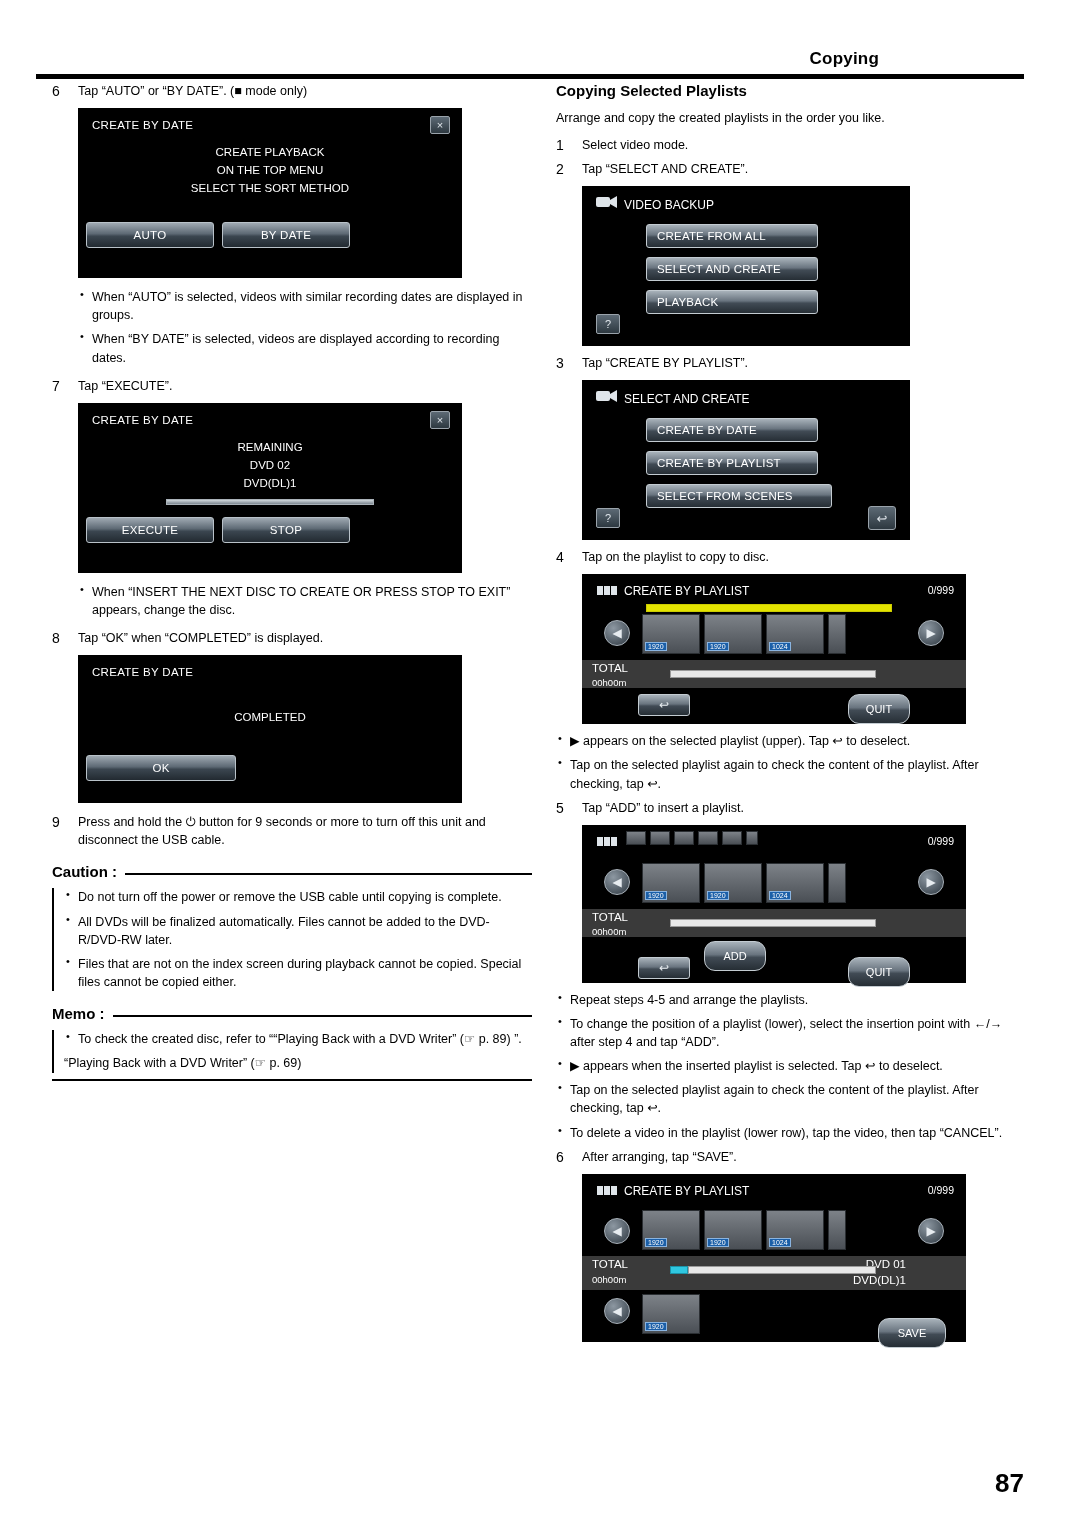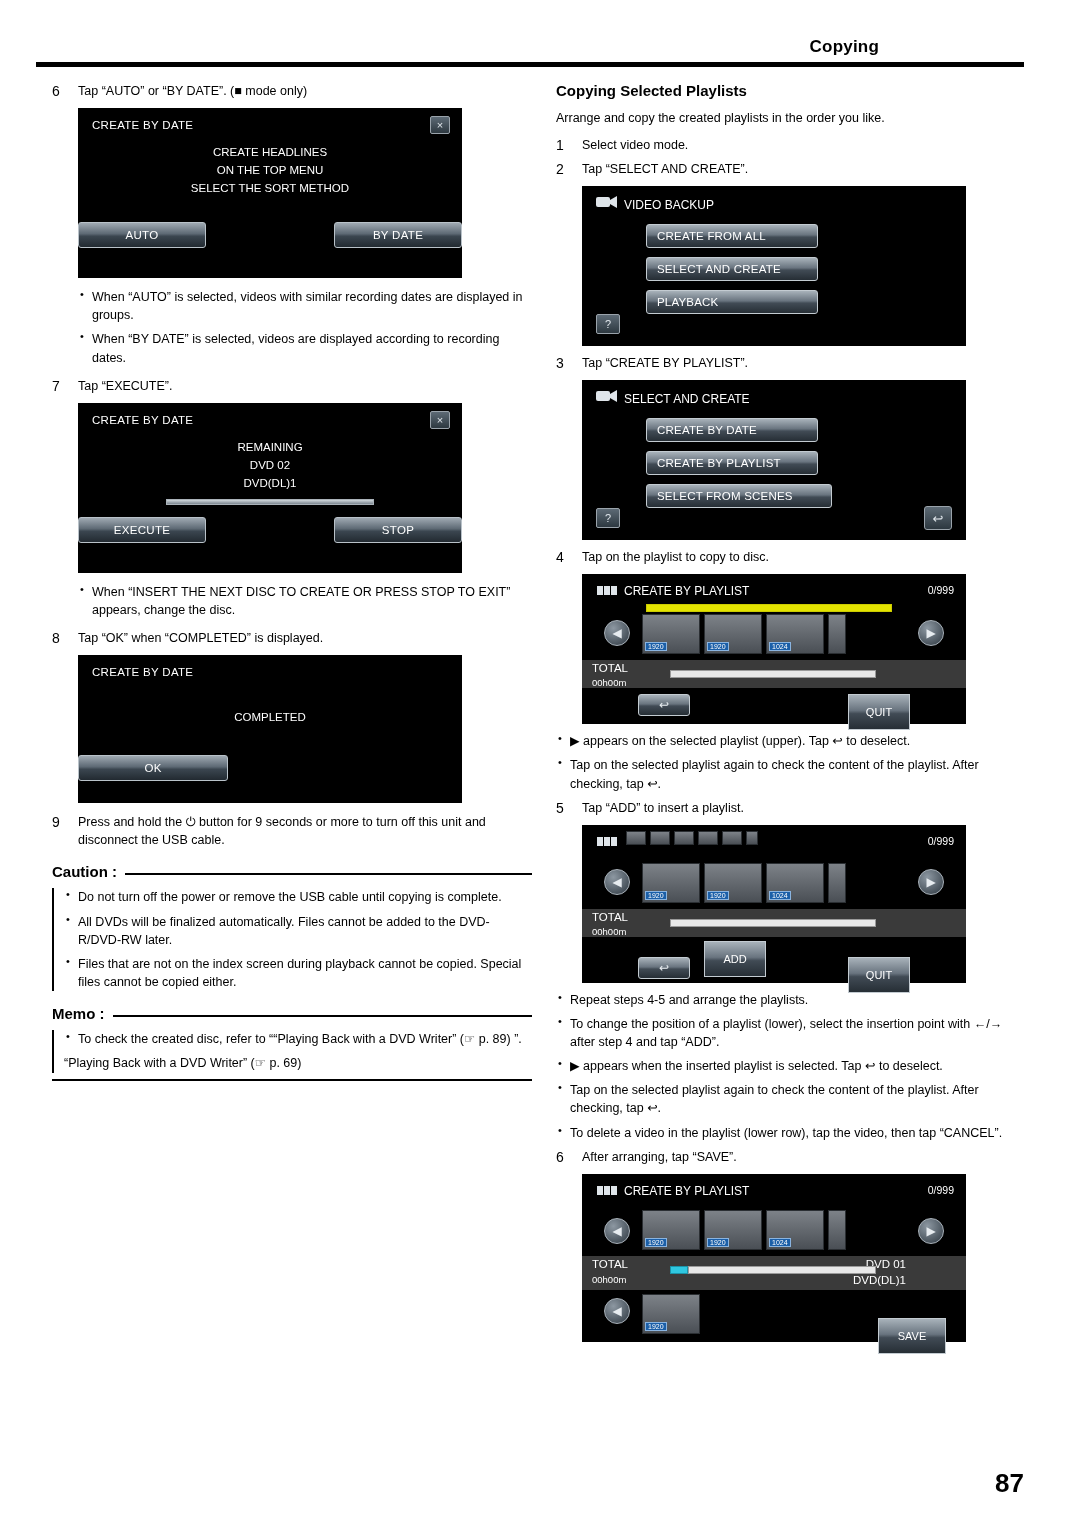--- a/index.html
+++ b/index.html
@@ -7,21 +7,21 @@
   body {
     width: 1080px; height: 1527px;
     background: #ffffff;
     font-family: "Liberation Sans", sans-serif;
     color: #000;
     position: relative;
   }
   .page { position: relative; width:1080px; height:1527px; padding: 0; }
 
   
-  .hdr { position:absolute; left:0; top:4px; width:935px; height:60px; }
+  .hdr { position:absolute; left:0; top:16px; width:935px; height:60px; }
   .hdr-title { position:absolute; right:56px; top:33px; font-size:17px; font-weight:bold; letter-spacing:.2px; }
   .hdr-rule { position:absolute; left:36px; top:58px; width:988px; height:5px; background:#000; }
 
   
   .col-left { position:absolute; left:52px; top:82px; width:480px; }
   .col-right { position:absolute; left:556px; top:82px; width:470px; }
 
   
   .step { position:relative; padding-left:26px; margin-bottom:6px; font-size:12.5px; line-height:1.45; }
   .step .num { position:absolute; left:0; top:-1px; font-size:14px; }
@@ -40,30 +40,30 @@
   .botline { height:2px; background:#000; margin-top:6px; }
 
   
   .lcd { background:#000; position:relative; margin:8px 0 10px 26px; width:384px; height:170px;
          color:#fff; font-size:11.5px; }
   .lcd-title { position:absolute; left:14px; top:11px; font-size:11.5px; letter-spacing:.3px; }
   .lcd-x { position:absolute; right:12px; top:8px; width:20px; height:18px; border:1px solid #9aa3ab;
            background:linear-gradient(#5d6a75,#2d3840); color:#dfe5ea; font-size:11px;
            display:flex; align-items:center; justify-content:center; border-radius:2px;}
   .lcd-center { position:absolute; left:0; right:0; text-align:center; }
-  .btnrow { position:absolute; left:0; right:0; display:flex; justify-content:space-between; }
+  .btnrow { position:absolute; left:8px; right:0; display:flex; justify-content:flex-start; gap:8px; }
   .gbtn { width:128px; height:26px; border-radius:3px;
           background:linear-gradient(#9fa9b2,#5d6974 45%,#3b4650 55%,#222a31);
           border:1px solid #b9c2c9; color:#fff; font-size:11.5px;
           display:flex; align-items:center; justify-content:center; letter-spacing:.3px;}
   .gbtn.wide { width:150px; }
   .gbar { height:6px; background:linear-gradient(#cfd6db,#7d8791); border:1px solid #aab2b9; }
 
   
-  .lcd2 { background:#000; position:relative; margin:8px 0 8px 26px; width:384px; height:160px; color:#fff; }
+  .lcd2 { background:#000; position:relative; margin:8px 0 8px 26px; width:328px; height:160px; color:#fff; }
   .lcd2 .ttl { position:absolute; left:42px; top:12px; font-size:12px; }
   .mbtn { position:absolute; left:64px; width:172px; height:24px; border-radius:3px;
           background:linear-gradient(#a8b2ba,#69747f 45%,#414b55 55%,#262e35);
           border:1px solid #c3cbd1; color:#fff; font-size:11.5px;
           display:flex; align-items:center; padding-left:10px; letter-spacing:.2px;}
   .qmark { position:absolute; left:14px; bottom:12px; width:24px; height:20px; border:1px solid #9aa3ab;
            background:linear-gradient(#5d6a75,#2d3840); color:#dfe5ea; font-size:11px;
            display:flex; align-items:center; justify-content:center; border-radius:2px;}
   .backbtn { position:absolute; right:14px; bottom:10px; width:28px; height:24px; border:1px solid #9aa3ab;
              background:linear-gradient(#5d6a75,#2d3840); color:#dfe5ea; font-size:13px;
@@ -81,21 +81,21 @@
         display:flex; align-items:center; justify-content:center; }
   .thumbstrip { position:absolute; display:flex; gap:4px; align-items:center; }
   .thumb { width:58px; height:40px; background:linear-gradient(#7d8288,#4a4f55); position:relative;
            border:1px solid #2b2f33; overflow:hidden; }
   .thumb .res { position:absolute; left:2px; bottom:2px; font-size:7px; background:#1b5fa8; color:#fff; padding:0 2px;
            border:1px solid #8ab4e0; }
   .totalbar { position:absolute; left:0; right:0; background:#3a3a3a; }
   .total-lab { position:absolute; left:10px; font-size:11.5px; }
   .total-time { position:absolute; left:10px; font-size:9.5px; }
   .yellowbar { position:absolute; height:8px; background:#e8e8e8; border:1px solid #9a9a9a; }
-  .smallbtn { position:absolute; width:62px; height:36px; border-radius:0;
+  .smallbtn { position:absolute; width:62px; height:30px; border-radius:11px;
           background:linear-gradient(#a8b2ba,#69747f 45%,#414b55 55%,#262e35);
           border:1px solid #c3cbd1; color:#fff; font-size:11px;
           display:flex; align-items:center; justify-content:center;}
   .roundbtn { position:absolute; width:52px; height:22px; border-radius:3px;
           background:linear-gradient(#a8b2ba,#69747f 45%,#414b55 55%,#262e35);
           border:1px solid #c3cbd1; color:#e9eef2; font-size:12px;
           display:flex; align-items:center; justify-content:center;}
 
   .pagenum { position:absolute; right:56px; bottom:28px; font-size:26px; font-weight:bold; }
 </style>
@@ -112,21 +112,21 @@
   <div class="col-left">
 
     <div class="step">
       <span class="num">6</span>
       <span>Tap “AUTO” or “BY DATE”. (■ mode only)</span>
     </div>
 
     <div class="lcd">
       <div class="lcd-title">CREATE BY DATE</div>
       <div class="lcd-x">×</div>
-      <div class="lcd-center" style="top:38px">CREATE HEADLINES</div>
+      <div class="lcd-center" style="top:38px">CREATE PLAYBACK</div>
       <div class="lcd-center" style="top:56px">ON THE TOP MENU</div>
       <div class="lcd-center" style="top:74px">SELECT THE SORT METHOD</div>
       <div class="btnrow" style="top:114px">
         <div class="gbtn">AUTO</div>
         <div class="gbtn">BY DATE</div>
       </div>
     </div>
 
     <div style="padding-left:26px">
       <div class="bul">When “AUTO” is selected, videos with similar recording dates are displayed in groups.</div>

